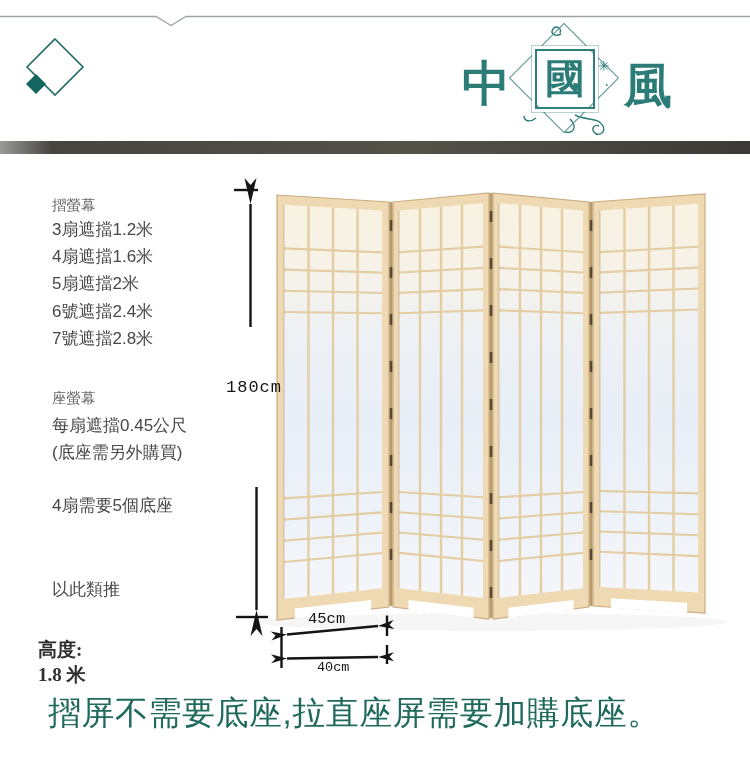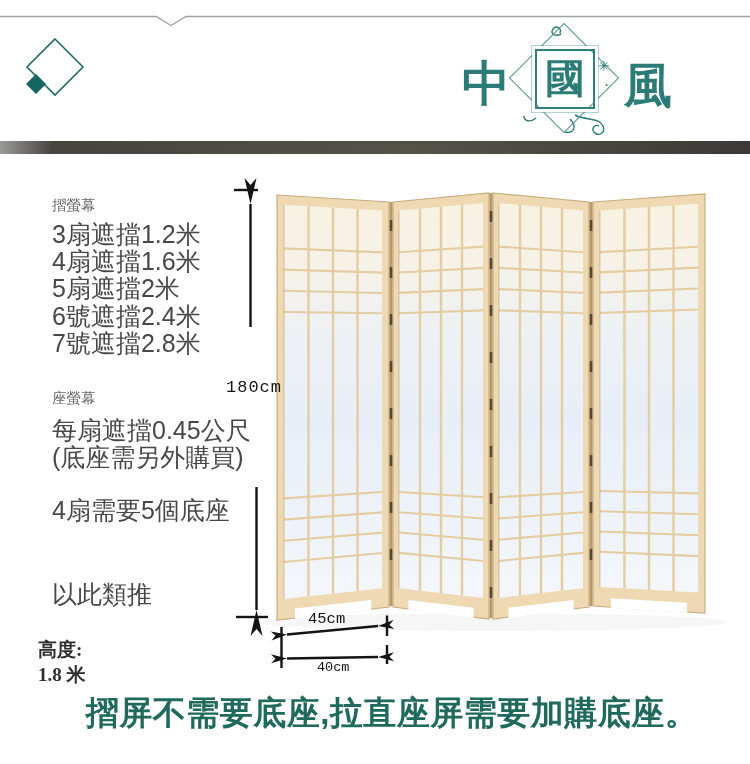--- a/index.html
+++ b/index.html
@@ -30,26 +30,26 @@
     position:absolute;left:83px;top:27px;width:56px;height:56px;
     border:2px solid #2f7f7a;box-shadow:0 0 0 3px #fff,0 0 0 4px rgba(47,127,122,.35);
     display:flex;align-items:center;justify-content:center;
   }
   .orn-center{position:static;font-size:40px;line-height:1;}
   .orn-mark{position:absolute;left:146px;top:36px;font-size:14px;}
   .orn-dot{position:absolute;left:152px;top:54px;font-size:16px;}
   
   .spec{position:absolute;left:52px;color:#4a4a4a;white-space:nowrap;}
   .spec-head{font-size:14.5px;color:#676767;}
-  .spec-item{font-size:25px;color:#474747;}
+  .spec-item{font-size:17px;color:#474747;}
   .serif-note{position:absolute;left:38px;color:#2e2e2e;font-family:"Liberation Serif",serif;font-size:19px;white-space:nowrap;font-weight:bold;}
   
   .footer-note{
-    position:absolute;left:42px;top:691px;width:700px;
-    font-size:33px;font-weight:700;letter-spacing:.5px;color:#206a5d;white-space:nowrap;text-align:center;
+    position:absolute;left:48px;top:691px;width:700px;
+    font-size:33px;font-weight:400;letter-spacing:.5px;color:#206a5d;white-space:nowrap;
   }
   
   .fig{position:absolute;left:0;top:0;}
   svg text{font-family:"Liberation Mono",monospace;fill:#141414;}
 </style>
 </head>
 <body>
 
 <div class="page">
 

